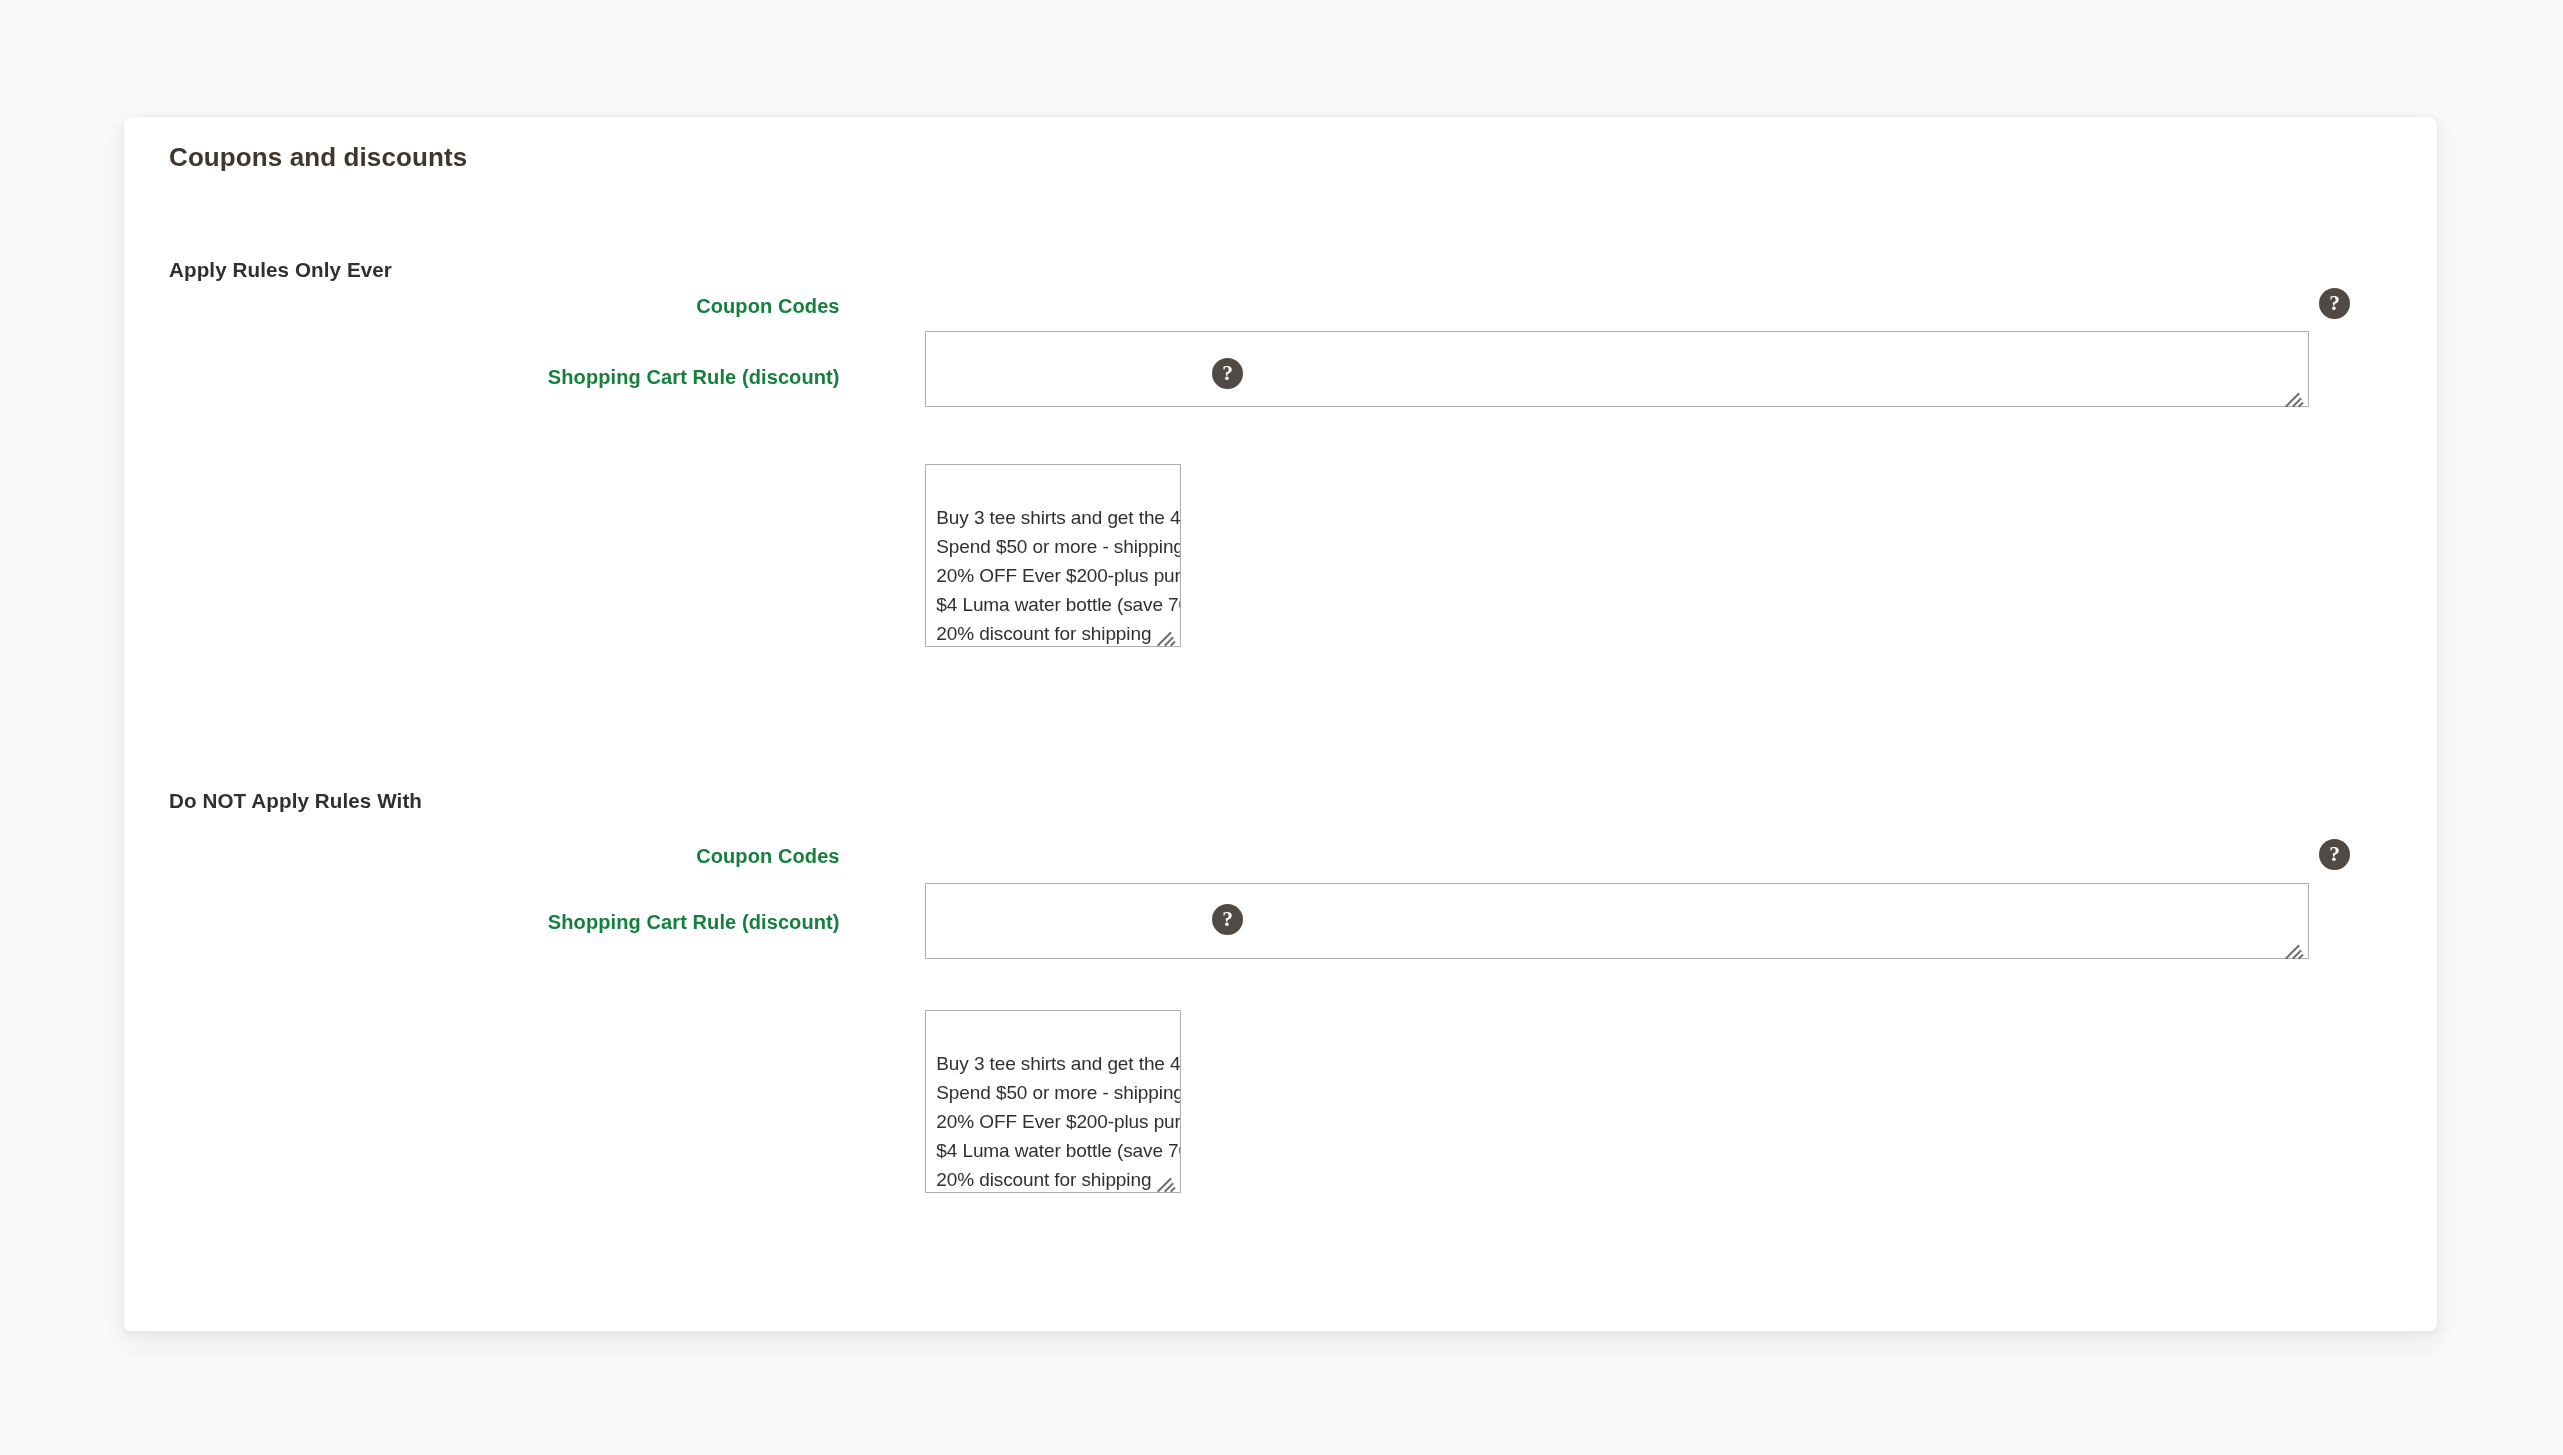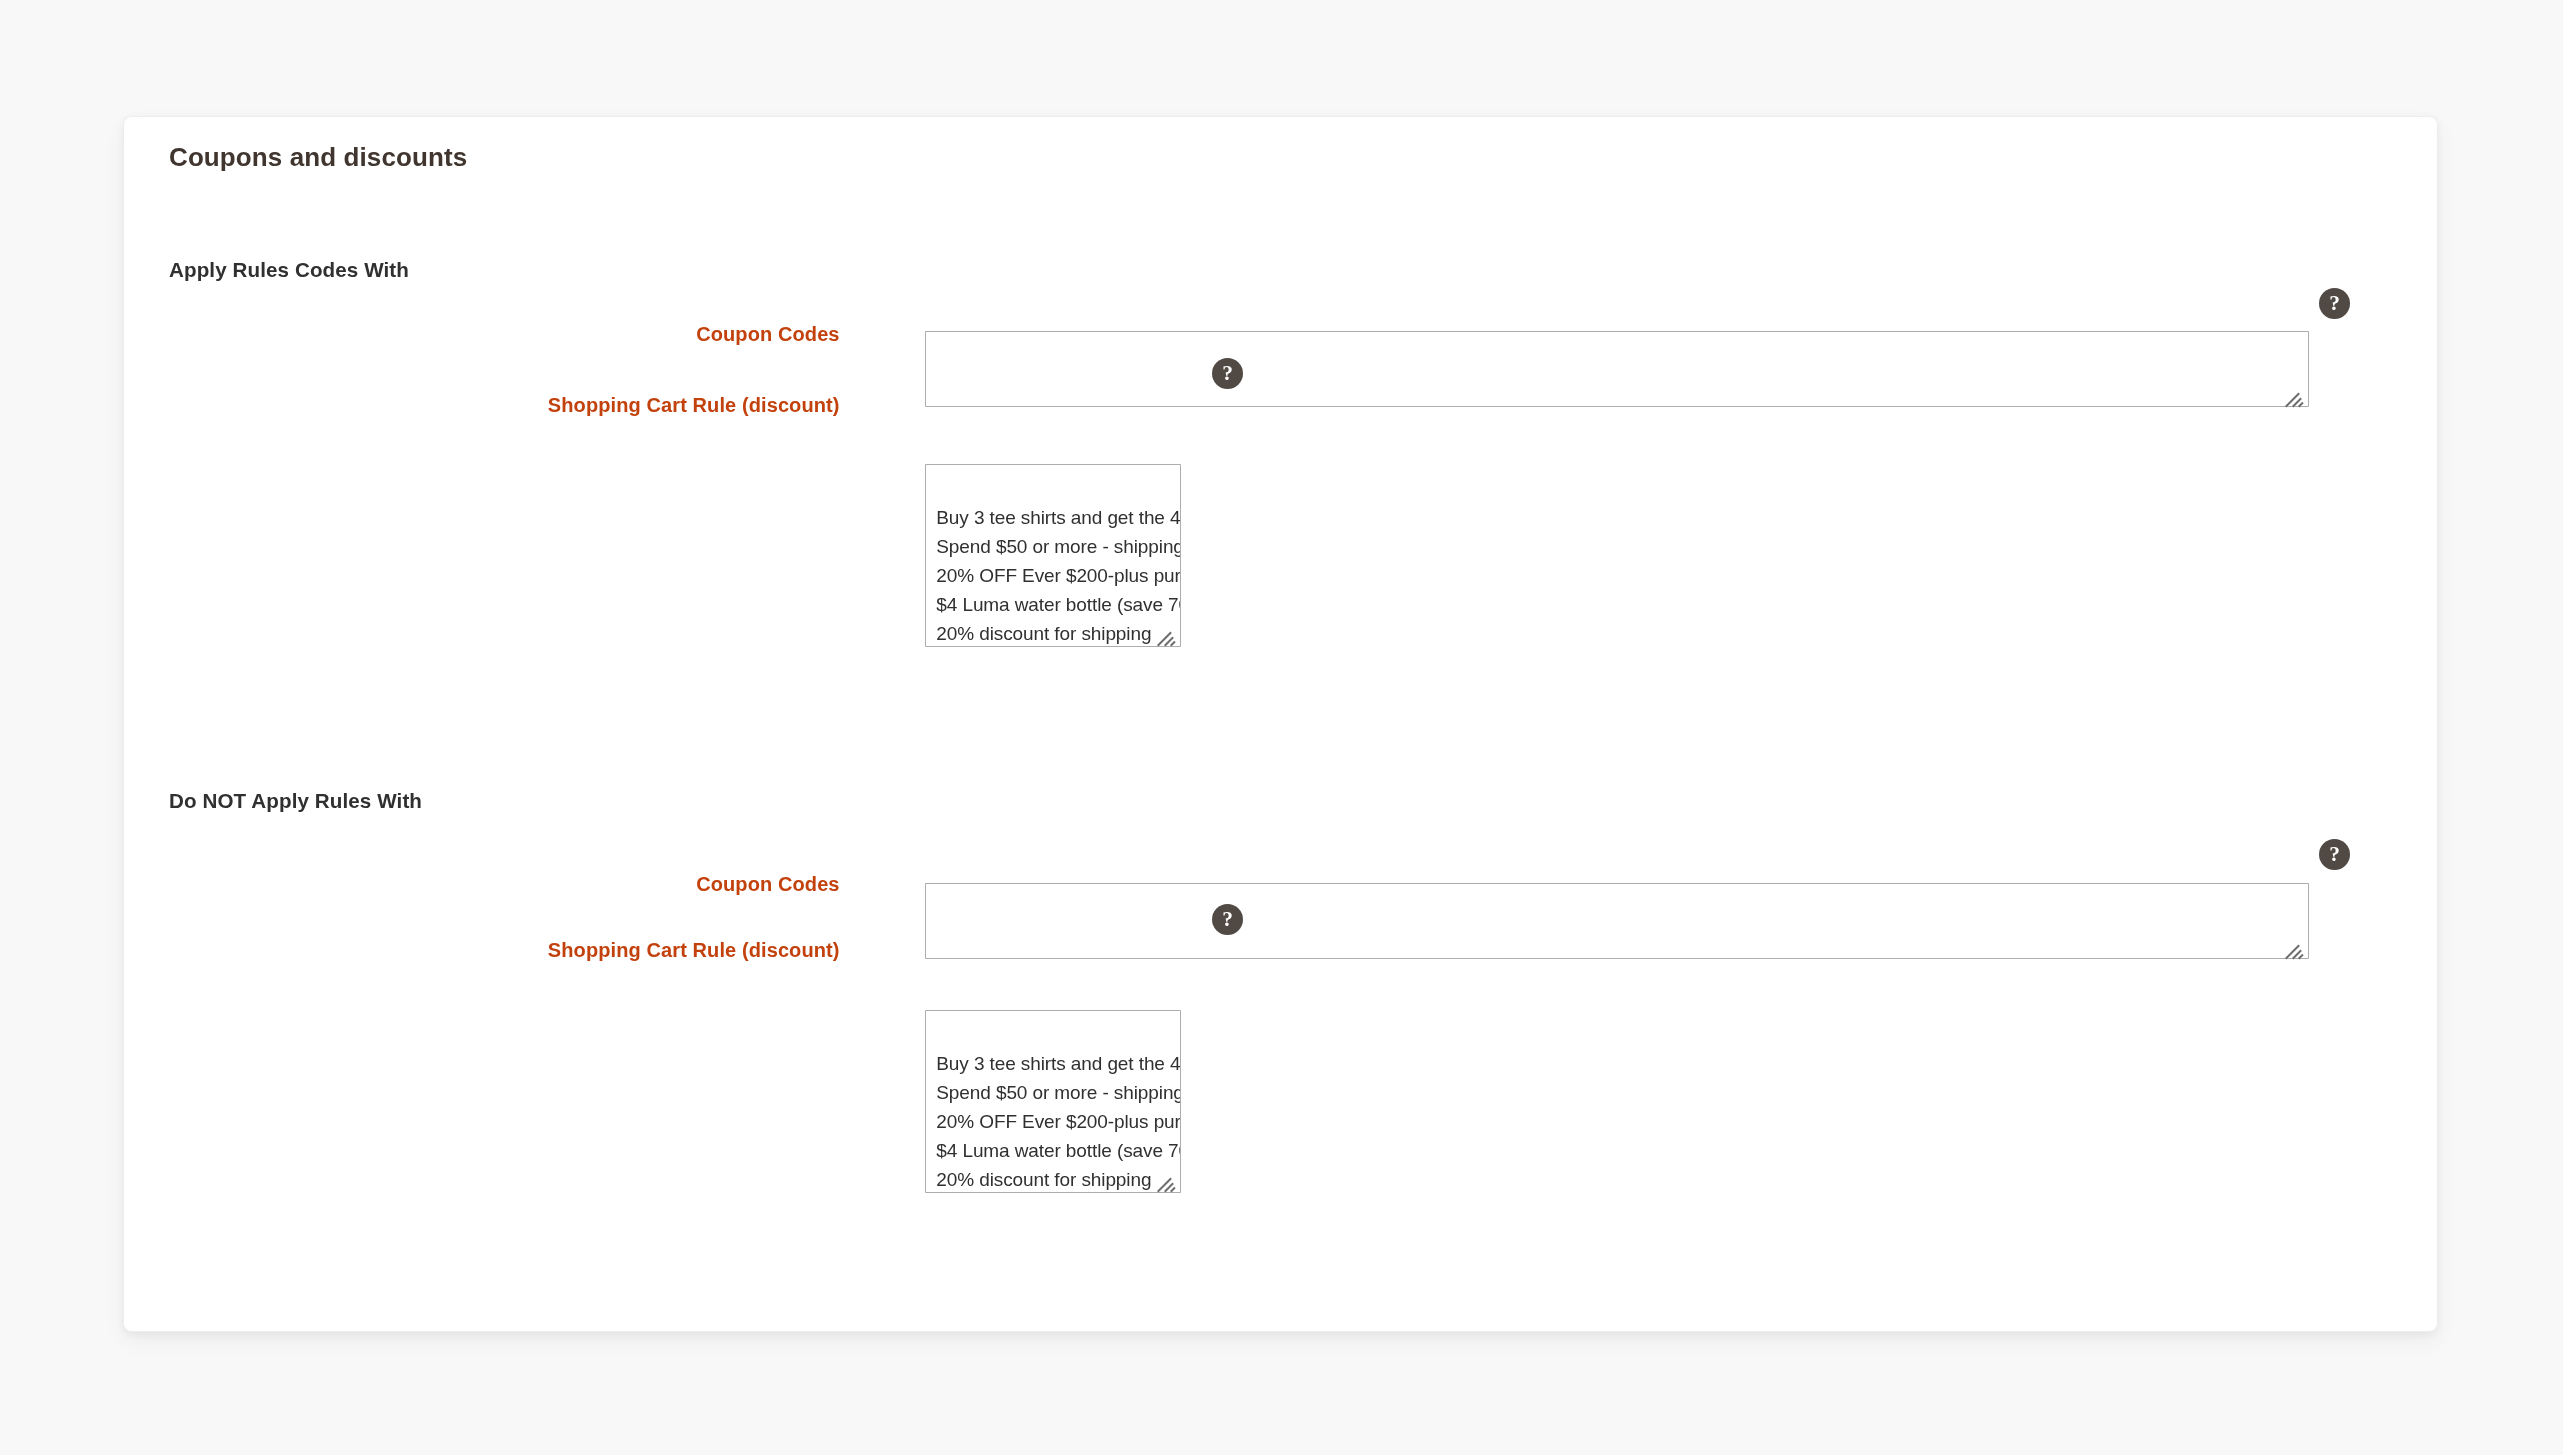--- a/index.html
+++ b/index.html
@@ -57,24 +57,23 @@
   }
   .section-heading.apply    { top: 141px; }
   .section-heading.donot    { top: 672px; }
 
   .field-label {
     position: absolute;
     width: 737px;
     text-align: right;
     font-size: 20px;
     font-weight: 700;
-    color: #c2410c;
+    color: #15803d;
     letter-spacing: 0.1px;
     white-space: nowrap;
-    margin-top: 28px;
   }
 
   
   .coupon-textarea {
     position: absolute;
     width: 1384px;
     height: 76px;
     background: #ffffff;
     border: 0.9px solid #adadad;
     border-radius: 0.9px;
@@ -147,21 +146,21 @@
 </style>
 </head>
 <body>
 
 <div id="stage">
 
   <div class="panel">
 
     <div class="panel-title">Coupons and discounts</div>
 
-    <div class="section-heading apply">Apply Rules Codes With</div>
+    <div class="section-heading apply">Apply Rules Only Ever</div>
 
     <div class="field-label" style="left:-21.4px; top:178px;">Coupon Codes</div>
 
     <textarea class="coupon-textarea" style="left: 801px; top: 214px;" placeholder=""></textarea>
 
     <div class="grip" style="left:2161px; top:270px;">
       <i></i>
         <i></i>
         <i></i>
     </div>

